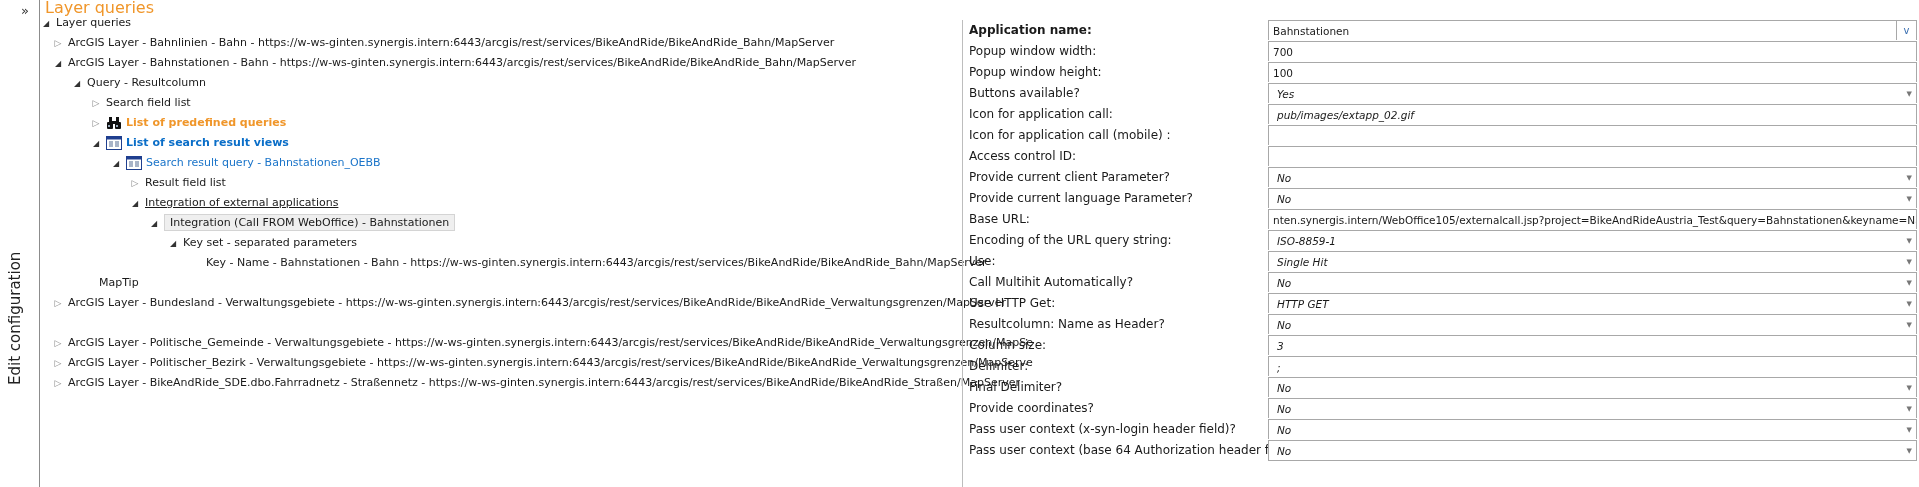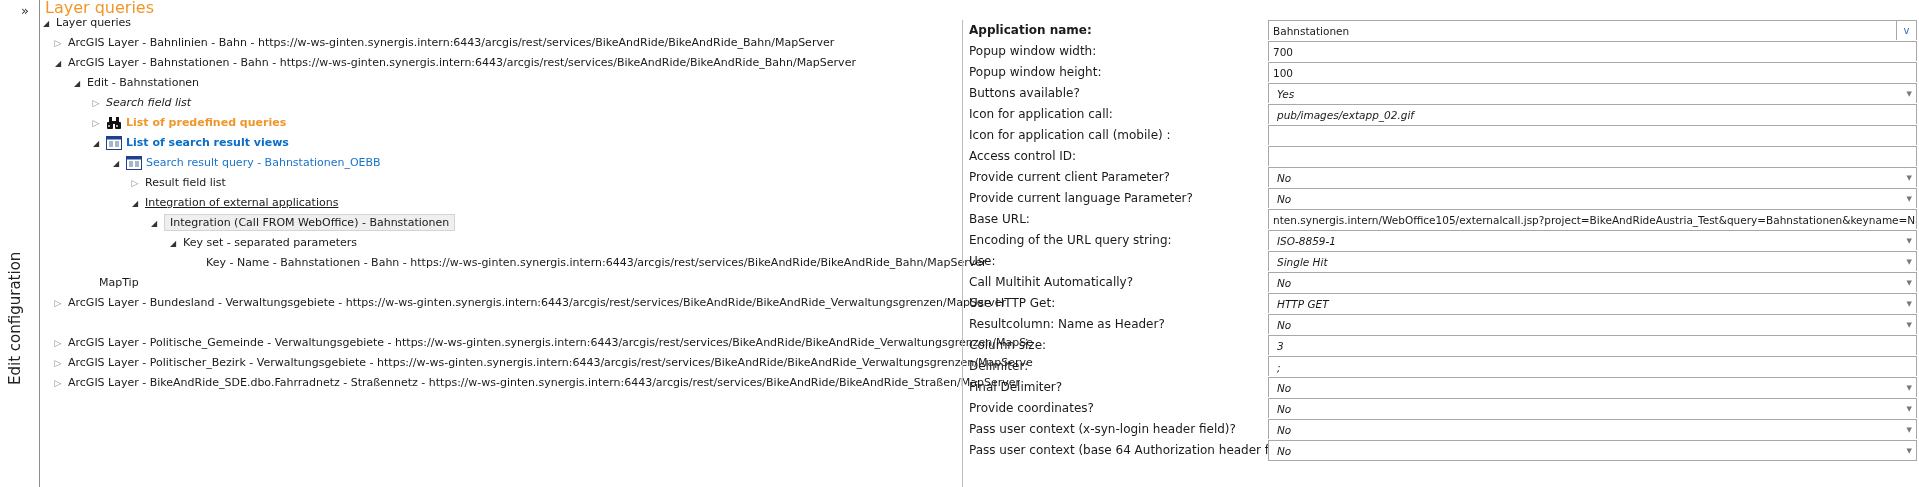--- a/index.html
+++ b/index.html
@@ -103,23 +103,23 @@
   <div class="node" style="left:0px; top:-6px;">
     <span class="tw exp">◢</span><span class="lbl">Layer queries</span>
   </div>
   <div class="node" style="left:12px; top:14px;">
     <span class="tw col">▷</span><span class="lbl">ArcGIS Layer - Bahnlinien - Bahn - https://w-ws-ginten.synergis.intern:6443/arcgis/rest/services/BikeAndRide/BikeAndRide_Bahn/MapServer</span>
   </div>
   <div class="node" style="left:12px; top:34px;">
     <span class="tw exp">◢</span><span class="lbl">ArcGIS Layer - Bahnstationen - Bahn - https://w-ws-ginten.synergis.intern:6443/arcgis/rest/services/BikeAndRide/BikeAndRide_Bahn/MapServer</span>
   </div>
   <div class="node" style="left:31px; top:54px;">
-    <span class="tw exp">◢</span><span class="lbl">Edit - Bahnstationen</span>
-  </div>
-  <div class="node" style="left:50px; top:74px;font-style:italic;">
+    <span class="tw exp">◢</span><span class="lbl">Query - Resultcolumn</span>
+  </div>
+  <div class="node" style="left:50px; top:74px;">
     <span class="tw col">▷</span><span class="lbl">Search field list</span>
   </div>
   <div class="node blue-bold" style="left:50px; top:114px;">
     <span class="tw exp">◢</span><span class="ico">
       <svg width="16" height="14" viewBox="0 0 16 14">
           <rect x="0.5" y="0.5" width="15" height="13" fill="#fff" stroke="#1f3f8f"></rect>
           <rect x="0.5" y="0.5" width="15" height="3" fill="#1f3f8f"></rect>
           <rect x="3" y="5" width="4" height="6" fill="#a8b4c8"></rect>
           <rect x="9" y="5" width="4" height="6" fill="#a8b4c8"></rect>
         </svg>

